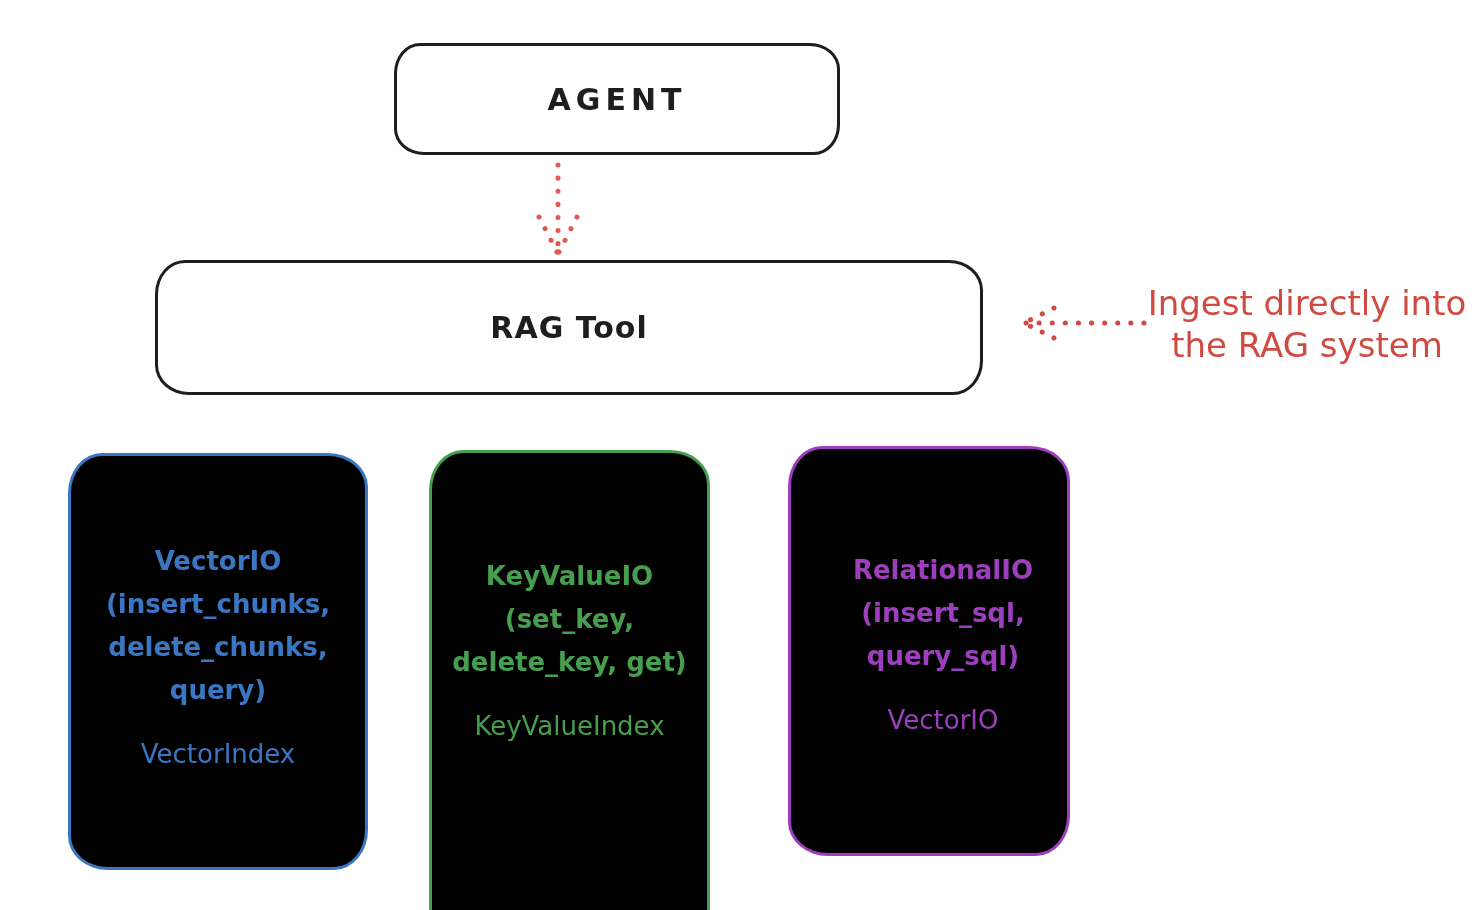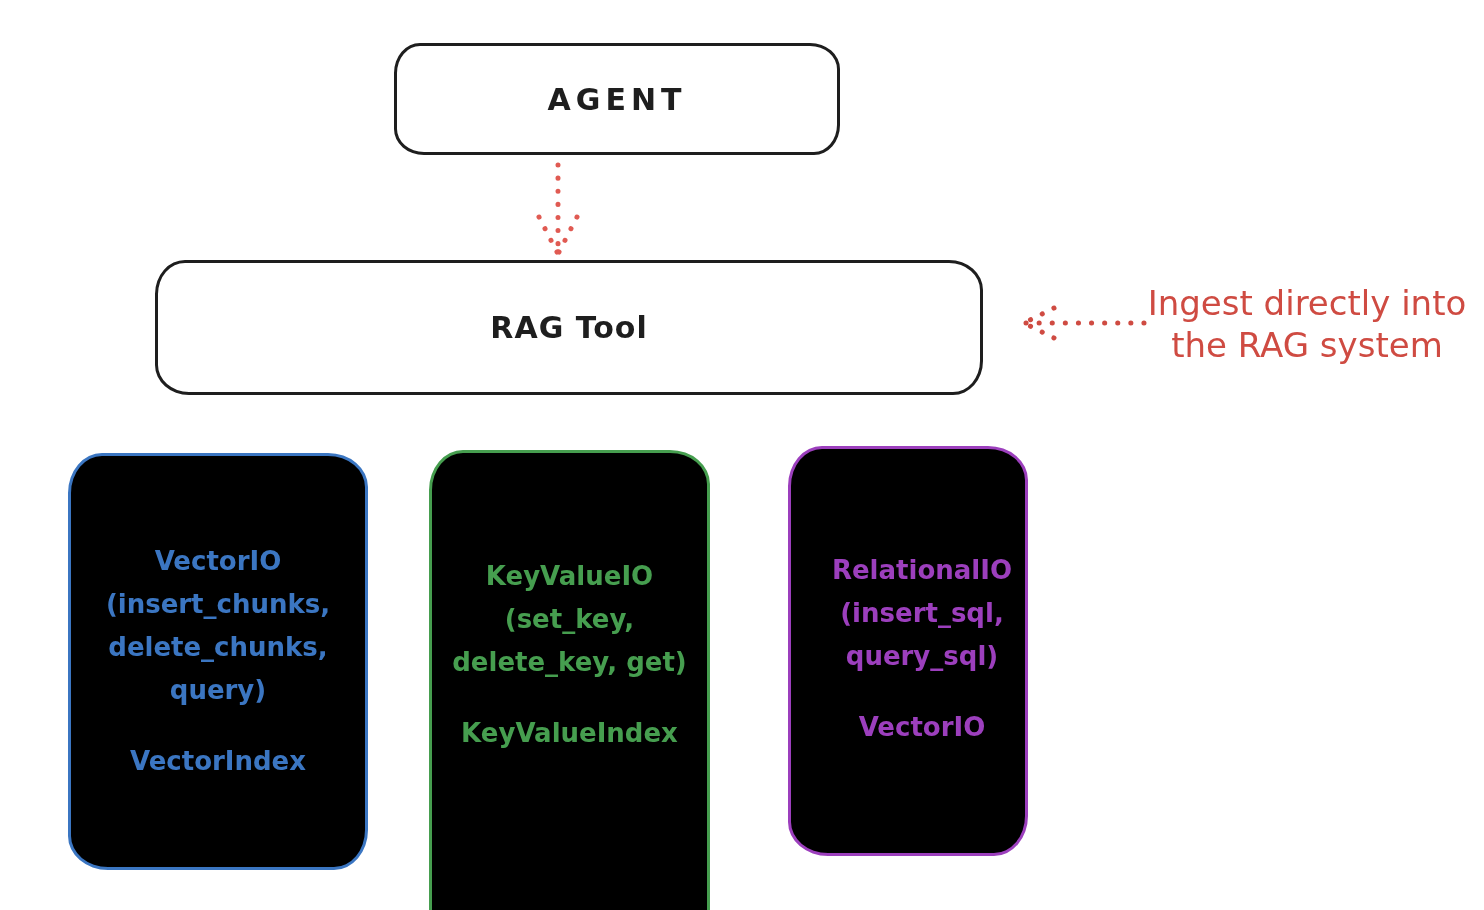--- a/index.html
+++ b/index.html
@@ -58,36 +58,36 @@
     border-radius: 34px 40px 34px 40px / 40px 34px 40px 34px;
     padding-top: 84px;
   }
   .card-green {
     left: 429px; top: 450px; width: 281px; height: 527px;
     border-color: #469e4f; color: #469e4f;
     border-radius: 34px 40px 34px 40px / 40px 34px 40px 34px;
     padding-top: 102px;
   }
   .card-purple {
-    left: 788px; top: 446px; width: 240px; height: 410px;
+    left: 788px; top: 446px; width: 282px; height: 410px;
     border-color: #9c3fbd; color: #9c3fbd;
     border-radius: 34px 40px 34px 40px / 40px 34px 40px 34px;
     padding-top: 100px;
     padding-left: 28px;
   }
   .card-line {
     font-size: 26px;
     font-weight: bold;
     line-height: 43px;
     white-space: nowrap;
   }
   .card-index {
-    margin-top: 28px;
+    margin-top: 21px;
     font-size: 26px;
-    font-weight: bold;
+    font-weight: normal;
     line-height: 43px;
     white-space: nowrap;
   }
   .annotation {
     position: absolute;
     left: 1142px; top: 282px; width: 330px;
     text-align: center;
     color: #cf4b42;
     font-size: 34px;
     font-weight: normal;

